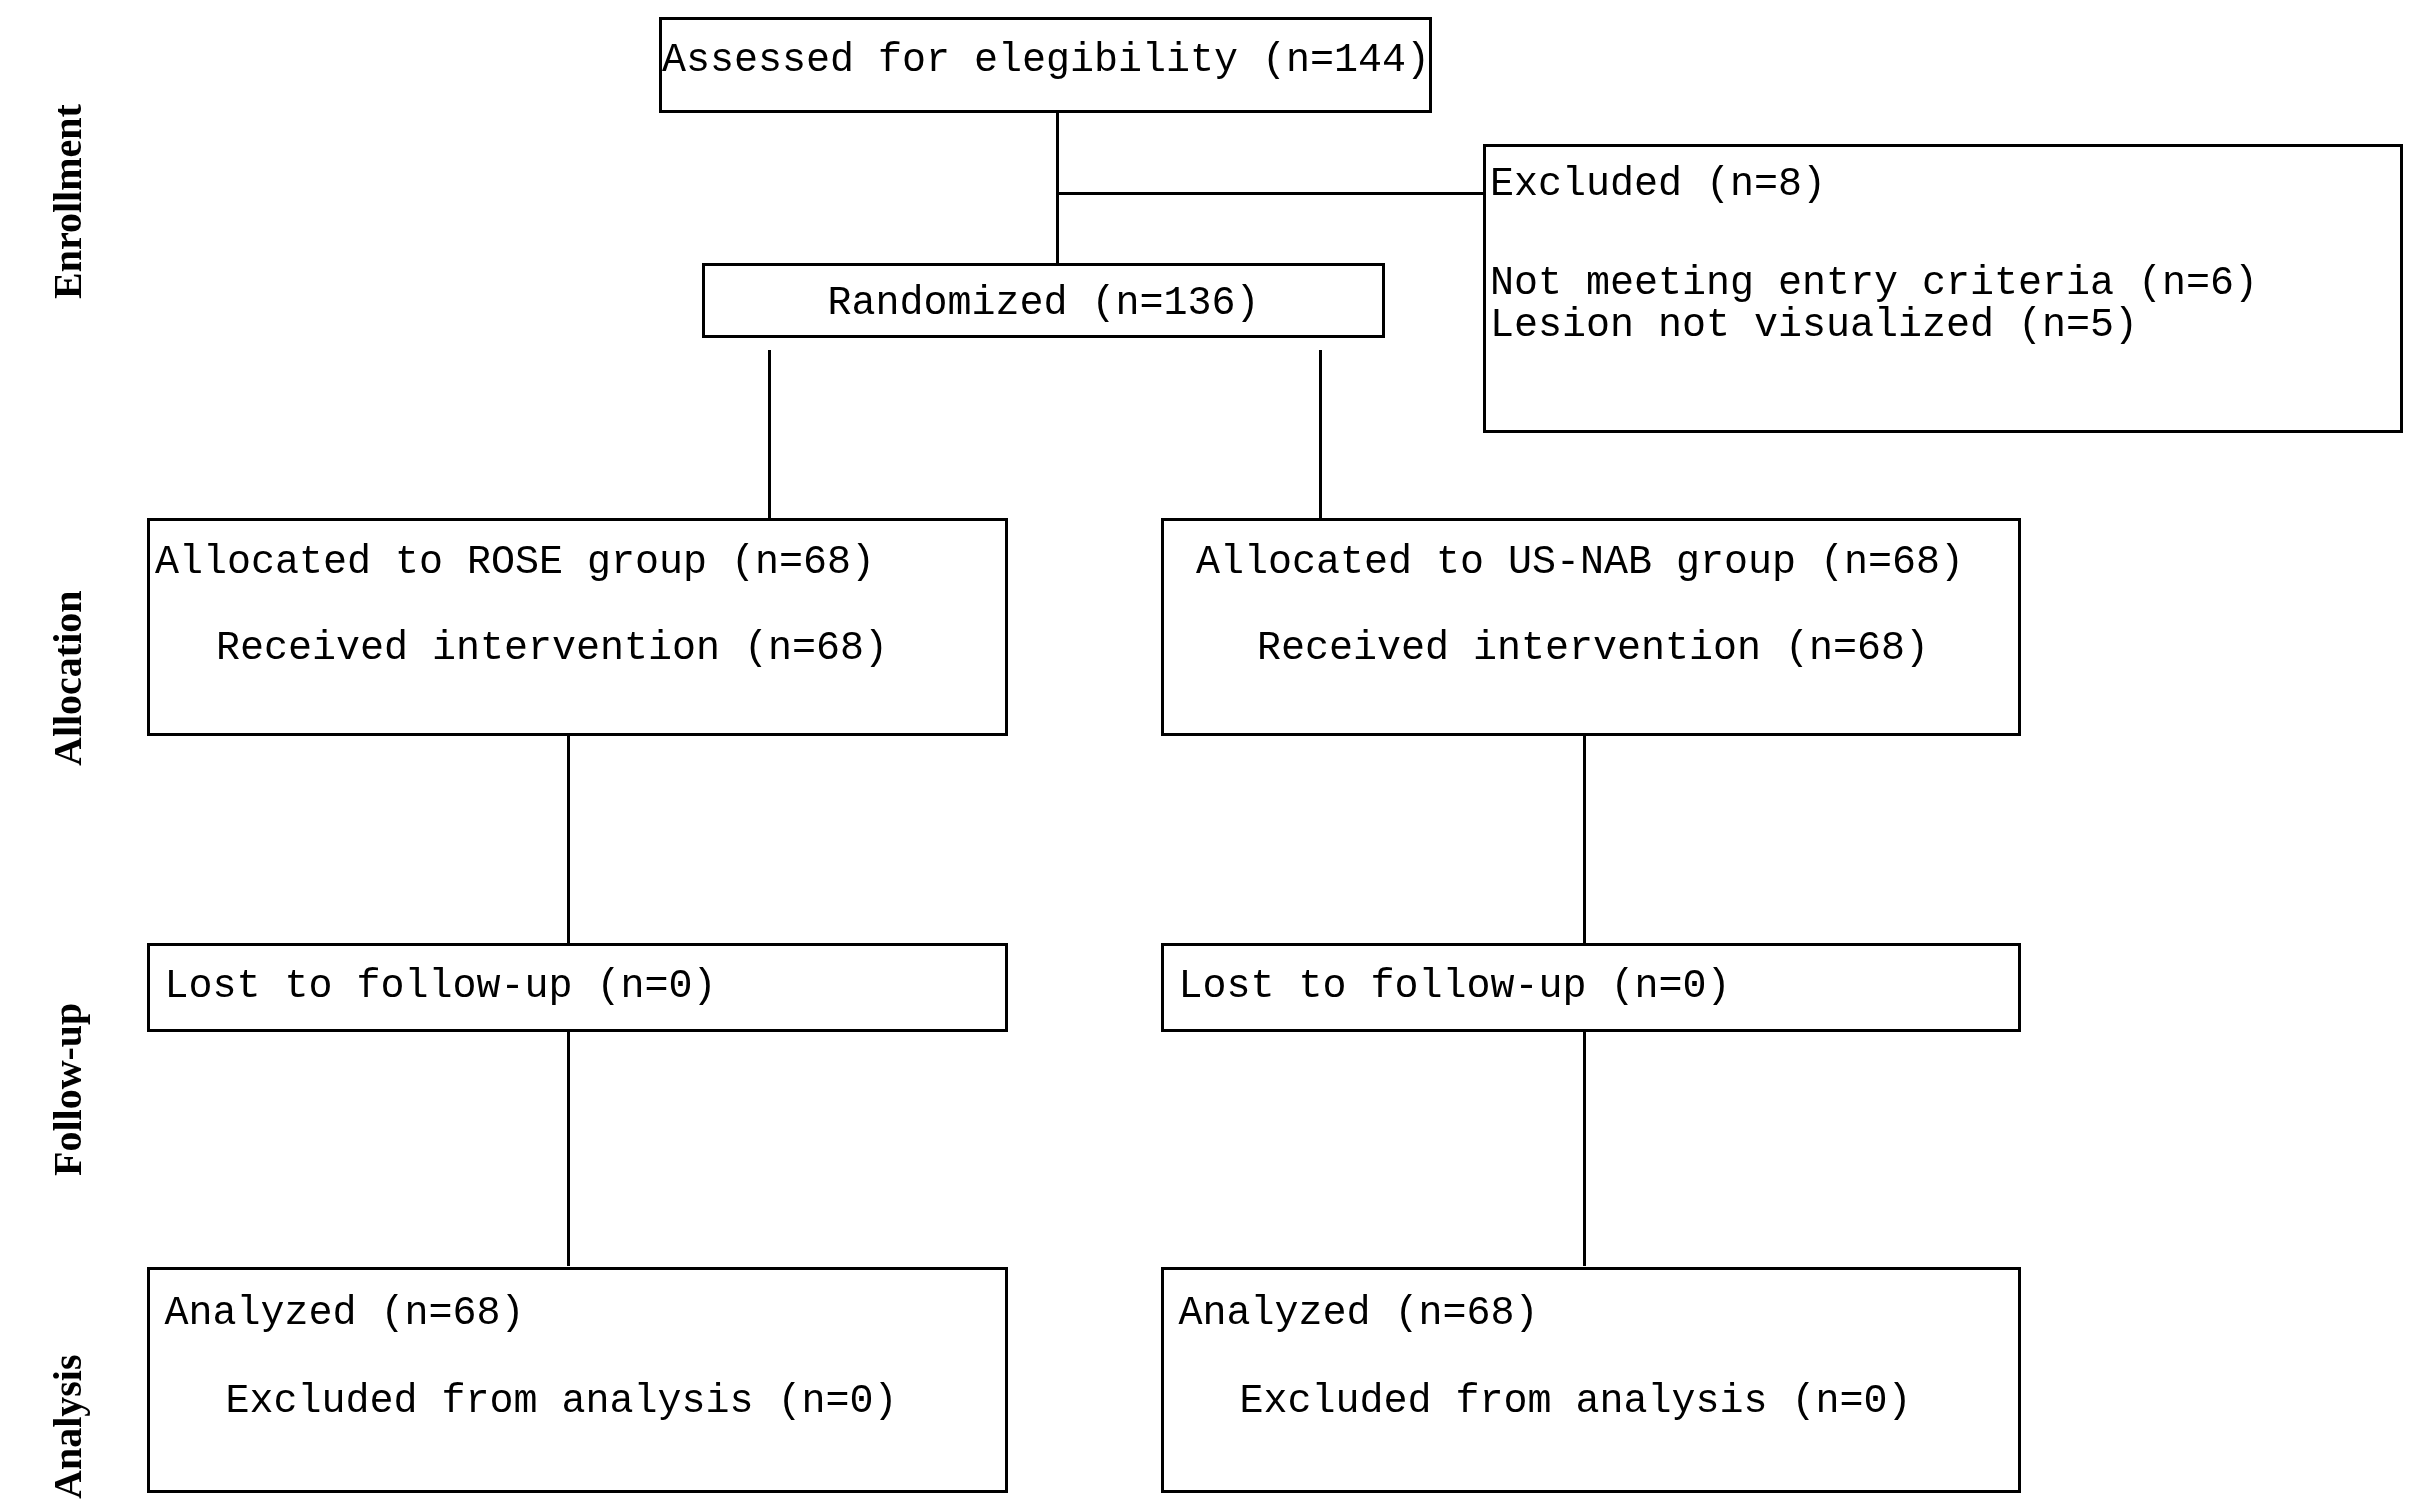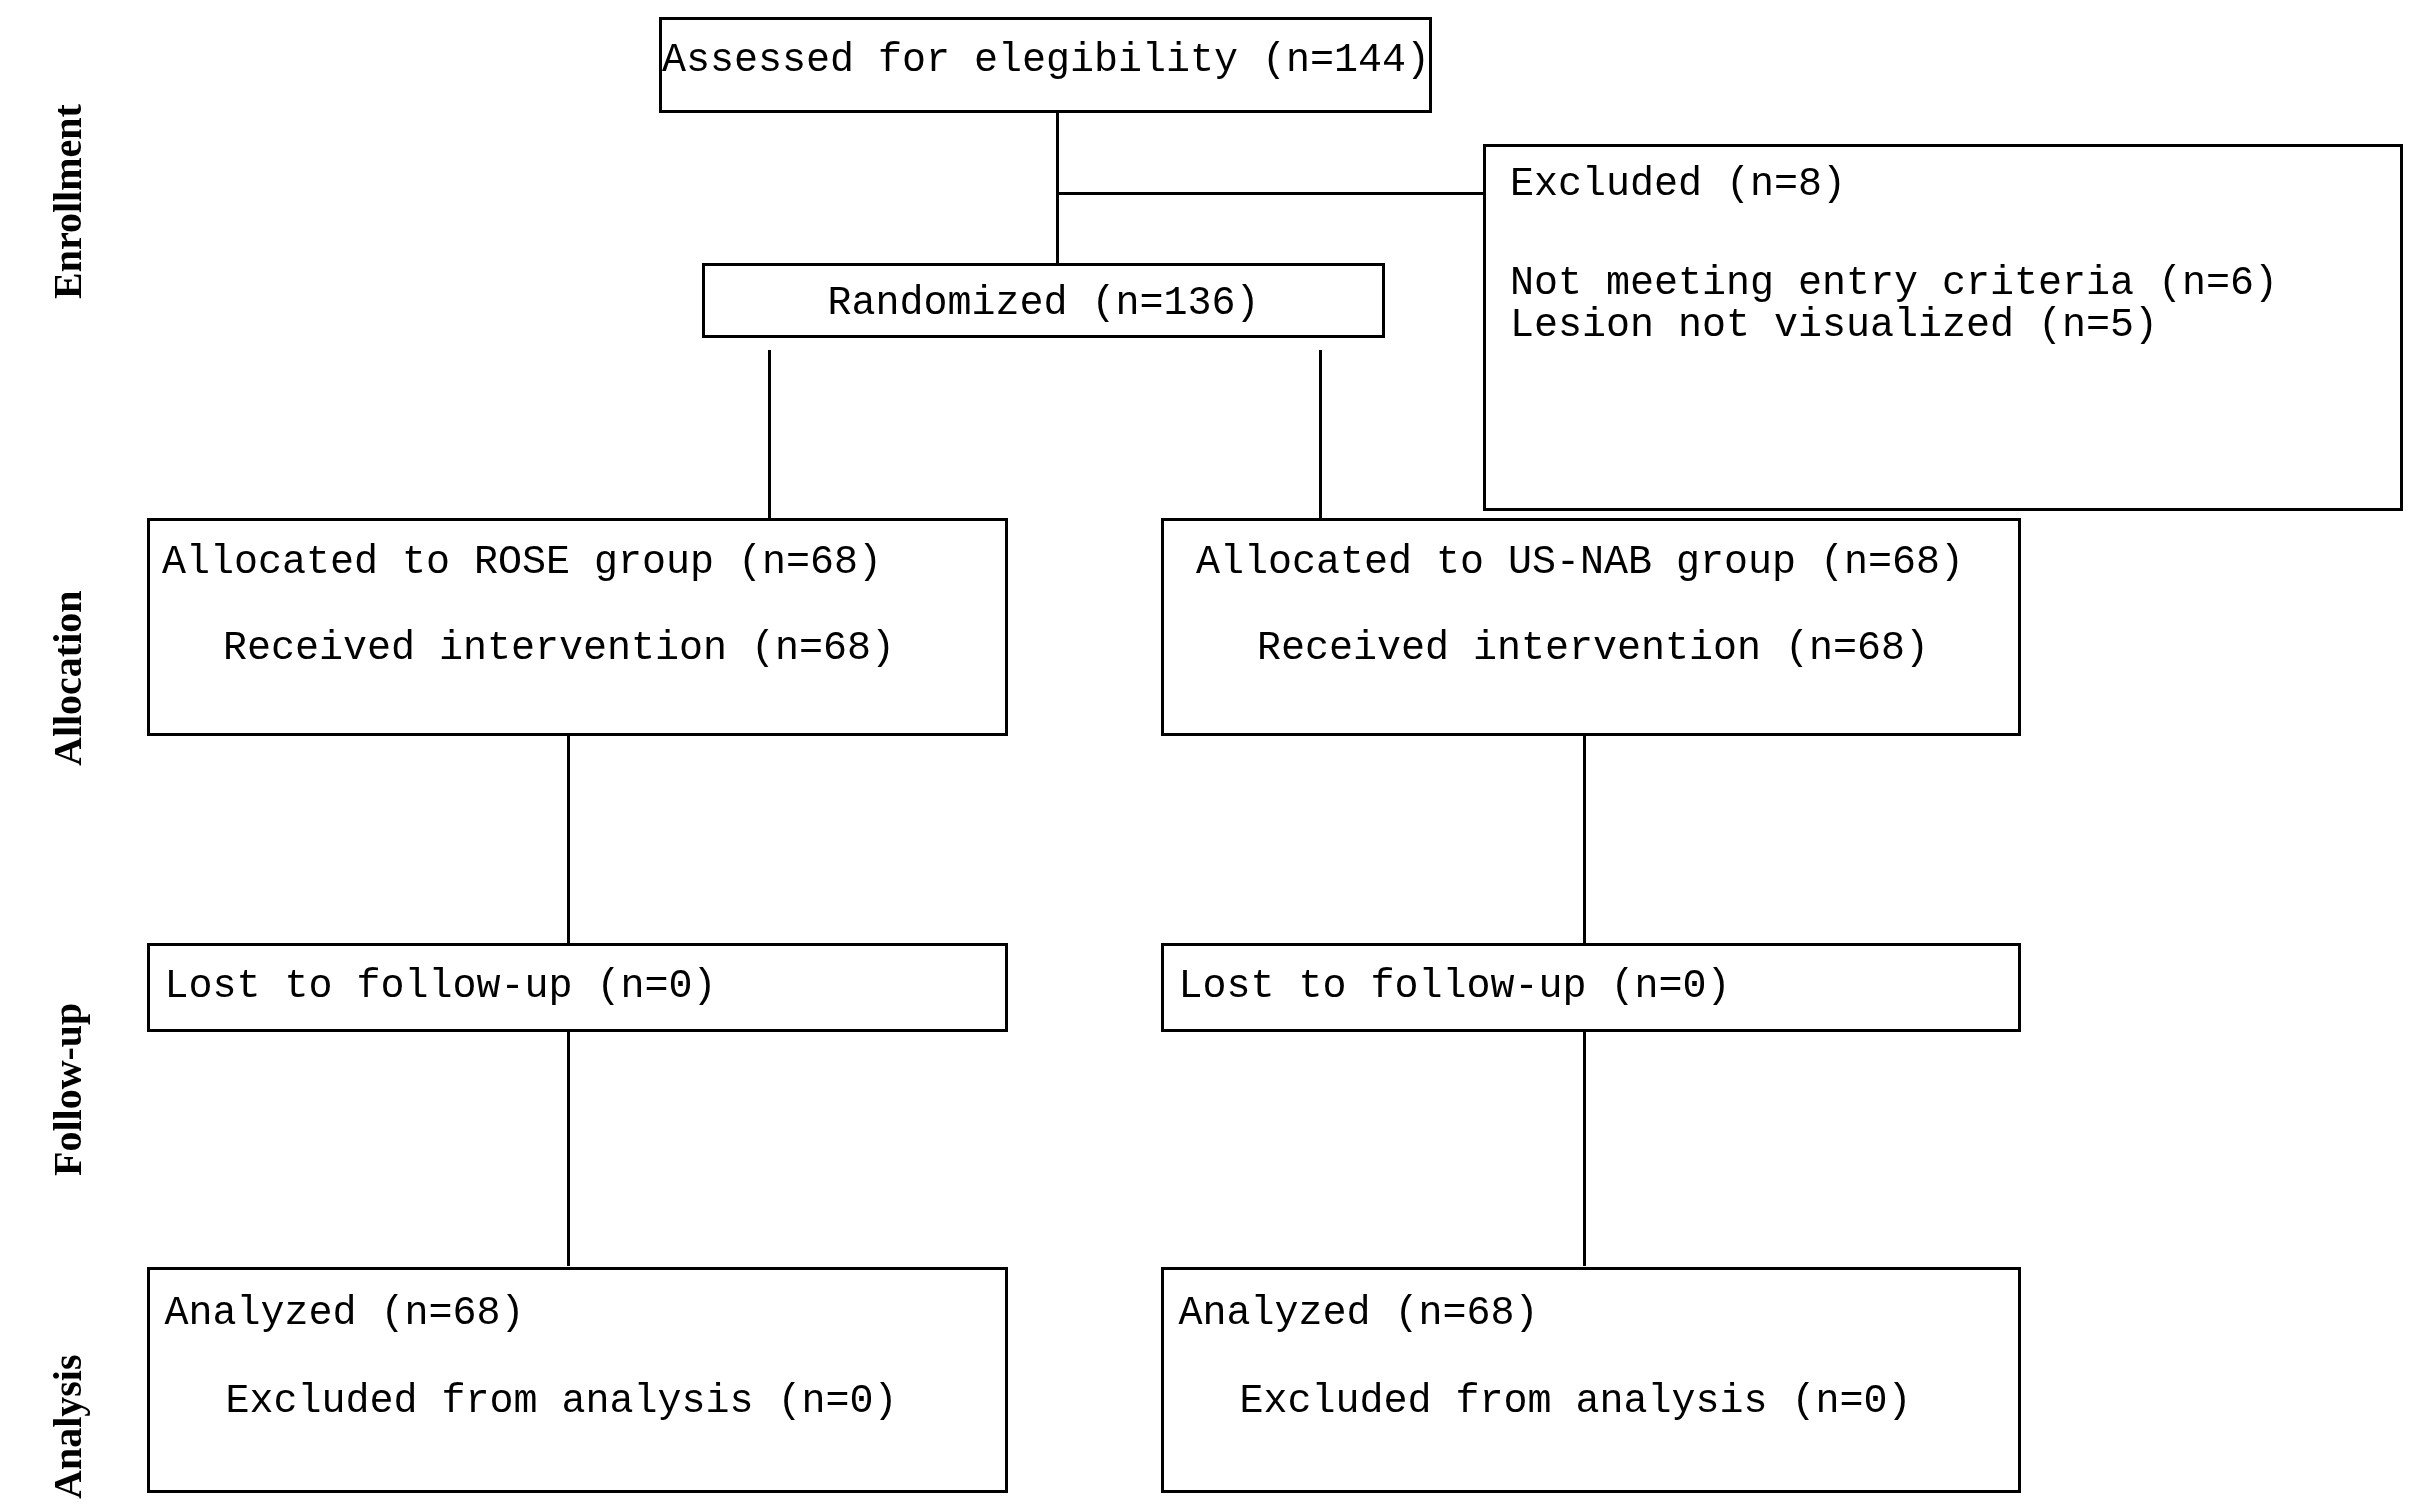--- a/index.html
+++ b/index.html
@@ -86,32 +86,32 @@
   <div class="conn v" style="left:1583px; top:735px; height:209px;"></div>
 
   <div class="conn v" style="left:567px; top:1030px; height:236px;"></div>
 
   <div class="conn v" style="left:1583px; top:1030px; height:236px;"></div>
 
   <div class="node ctr" style="left:659px; top:17px; width:773px; height:96px; padding-top:20px;">
     <span class="line">Assessed for elegibility (n=144)</span>
   </div>
 
-  <div class="node lft" style="left:1483px; top:144px; width:920px; height:367px; padding:17px 0 0 24px;">
+  <div class="node lft" style="left:1483px; top:144px; width:920px; height:289px; padding:17px 0 0 4px;">
     <span class="line">Excluded (n=8)</span>
     <span class="line" style="height:57px;"></span>
     <span class="line">Not meeting entry criteria (n=6)</span>
     <span class="line">Lesion not visualized (n=5)</span>
   </div>
 
   <div class="node ctr" style="left:702px; top:263px; width:683px; height:75px; padding-top:17px;">
     <span class="line">Randomized (n=136)</span>
   </div>
 
-  <div class="node lft" style="left:147px; top:518px; width:861px; height:218px; padding:21px 0 0 12px;">
+  <div class="node lft" style="left:147px; top:518px; width:861px; height:218px; padding:21px 0 0 5px;">
     <span class="line">Allocated to ROSE group (n=68)</span>
     <span class="line" style="height:44px;"></span>
     <span class="line" style="padding-left:61px;">Received intervention (n=68)</span>
   </div>
 
   <div class="node lft" style="left:1161px; top:518px; width:860px; height:218px; padding:21px 0 0 32px;">
     <span class="line">Allocated to US-NAB group (n=68)</span>
     <span class="line" style="height:44px;"></span>
     <span class="line" style="padding-left:61px;">Received intervention (n=68)</span>
   </div>

